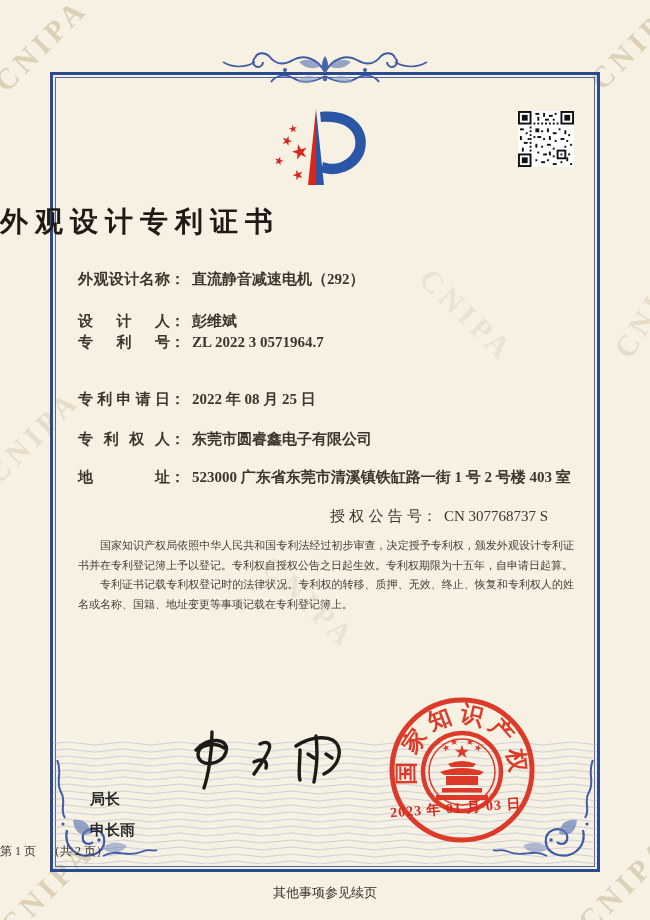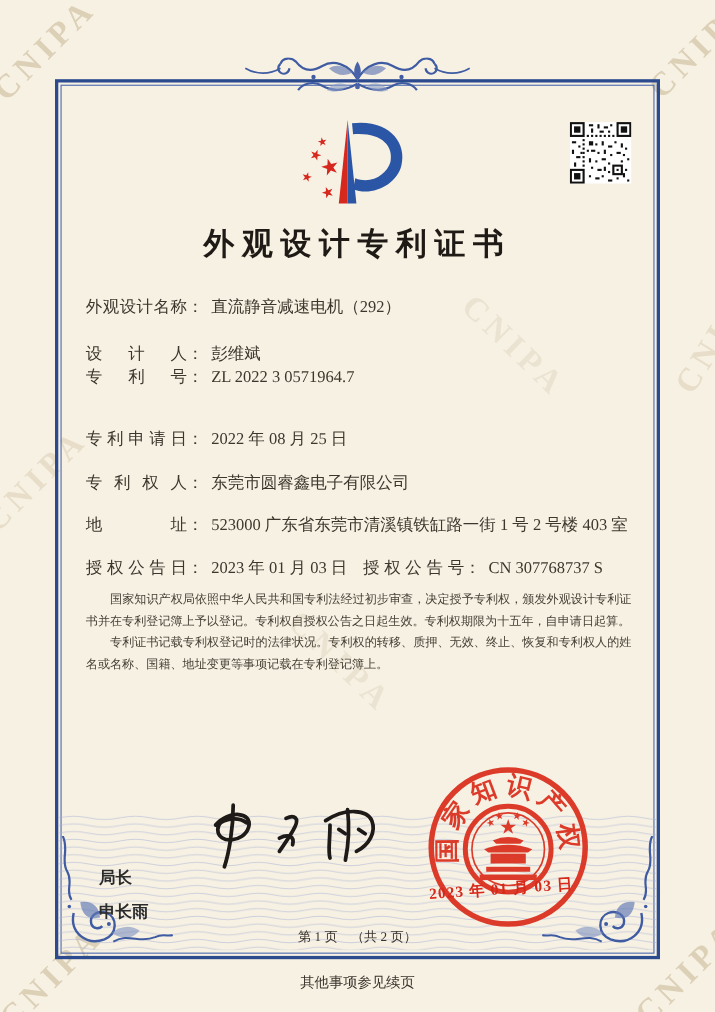--- a/index.html
+++ b/index.html
@@ -15,39 +15,39 @@
   .frame-inner{position:absolute;left:2px;top:2px;right:2px;bottom:2px;border:1px solid #4a69ae;}
   
   .orn-top{position:absolute;left:205px;top:52px;z-index:2;}
   .orn-bl{position:absolute;left:53px;top:760px;z-index:2;}
   .orn-br{position:absolute;left:492px;top:760px;z-index:2;}
   .waves{position:absolute;left:53px;top:740px;z-index:1;}
   
   .cert-no{position:absolute;left:76px;top:101px;font-size:14px;letter-spacing:2px;color:#4a4339;z-index:3;}
   .logo{position:absolute;left:266px;top:104px;z-index:3;}
   .qr{position:absolute;left:518px;top:111px;z-index:3;}
-  .title{position:absolute;left:0;top:203px;width:650px;text-align:center;font-size:28px;font-weight:bold;
+  .title{position:absolute;left:0;top:203px;width:650px;font-size:28px;font-weight:bold;
          letter-spacing:7px;color:#1f1a15;z-index:3;}
   .fields{position:absolute;left:78px;top:0;width:500px;z-index:3;}
-  .frow{position:absolute;left:0;font-size:15px;color:#3c362d;white-space:nowrap;}
+  .frow{position:absolute;left:0;font-size:15px;color:#3c362d;white-space:nowrap;font-weight:bold;}
   .frow:nth-child(1){top:270px;} .frow:nth-child(2){top:312px;} .frow:nth-child(3){top:333px;}
   .frow:nth-child(4){top:390px;} .frow:nth-child(5){top:430px;} .frow:nth-child(6){top:468px;}
   .flabel{display:inline-block;width:92px;text-align:justify;text-align-last:justify;vertical-align:top;}
   .fcolon{margin-right:7px;}
   .grant{position:absolute;left:78px;top:507px;width:500px;font-size:15px;color:#3c362d;z-index:3;white-space:nowrap;}
   .grant .second{position:absolute;left:252px;top:0;}
   .paras{position:absolute;left:78px;top:536px;width:496px;z-index:3;}
   .paras p{margin:0;text-indent:2em;font-size:11px;line-height:19.5px;text-align:justify;color:#453e34;}
   .director{position:absolute;left:90px;top:750px;z-index:3;font-family:"Liberation Sans",sans-serif;
             font-weight:bold;color:#2b2b2b;font-size:15px;line-height:31px;margin-top:33px;}
   .sig{position:absolute;left:168px;top:724px;z-index:3;}
   .seal{position:absolute;left:372px;top:680px;z-index:4;}
   .seal-date{position:absolute;left:390px;top:799px;width:150px;z-index:5;color:#d7281a;
              font-weight:bold;font-size:14px;letter-spacing:1px;transform:rotate(-4deg);white-space:nowrap;}
-  .page-no{position:absolute;left:0;top:843px;width:650px;text-align:center;font-size:12px;color:#3a332c;z-index:3;}
+  .page-no{position:absolute;left:0;top:843px;width:650px;font-size:12px;color:#3a332c;z-index:3;}
   .footer-note{position:absolute;left:0;top:884px;width:650px;text-align:center;font-size:13px;color:#3a332c;z-index:3;}
 </style>
 </head>
 <body>
 
 <div class="page">
 
   <div class="wm" style="left:-18px;top:28px;transform:rotate(-45deg);">CNIPA</div>
   <div class="wm" style="left:578px;top:26px;transform:rotate(-45deg);">CNIPA</div>
   <div class="wm light" style="left:594px;top:288px;transform:rotate(-58deg);">CNIPA</div>
@@ -209,23 +209,20 @@
     </div>
     <div class="frow">
       <span class="flabel">专利权人</span><span class="fcolon">：</span><span>东莞市圆睿鑫电子有限公司</span>
     </div>
     <div class="frow">
       <span class="flabel">地址</span><span class="fcolon">：</span><span>523000 广东省东莞市清溪镇铁缸路一街 1 号 2 号楼 403 室</span>
     </div>
   </div>
 
   <div class="grant">
-    <span>
-      <span class="flabel">授权公告日</span><span class="fcolon">：</span><span>2023 年 01 月 03 日</span>
-    </span>
     <span class="second">
       <span class="flabel">授权公告号</span><span class="fcolon">：</span><span>CN 307768737 S</span>
     </span>
   </div>
 
   <div class="paras">
     <p>国家知识产权局依照中华人民共和国专利法经过初步审查，决定授予专利权，颁发外观设计专利证书并在专利登记簿上予以登记。专利权自授权公告之日起生效。专利权期限为十五年，自申请日起算。</p>
     <p>专利证书记载专利权登记时的法律状况。专利权的转移、质押、无效、终止、恢复和专利权人的姓名或名称、国籍、地址变更等事项记载在专利登记簿上。</p>
   </div>
 

